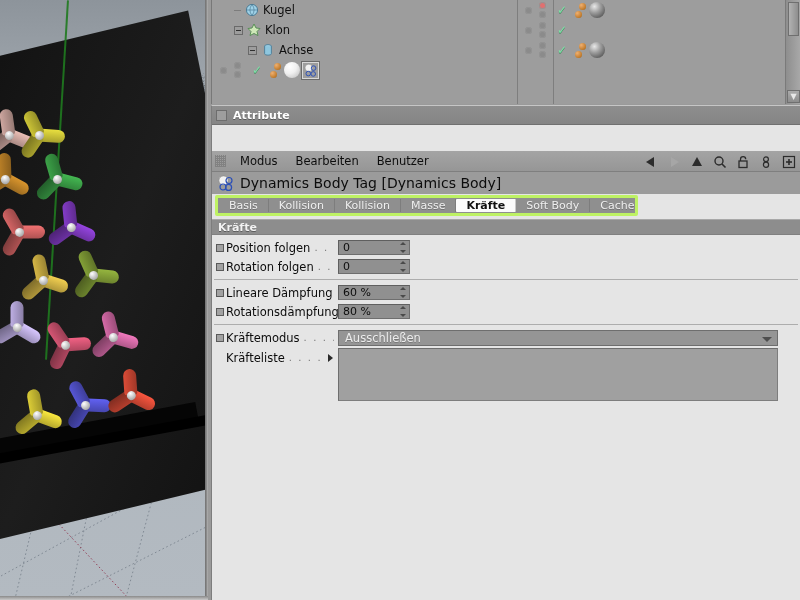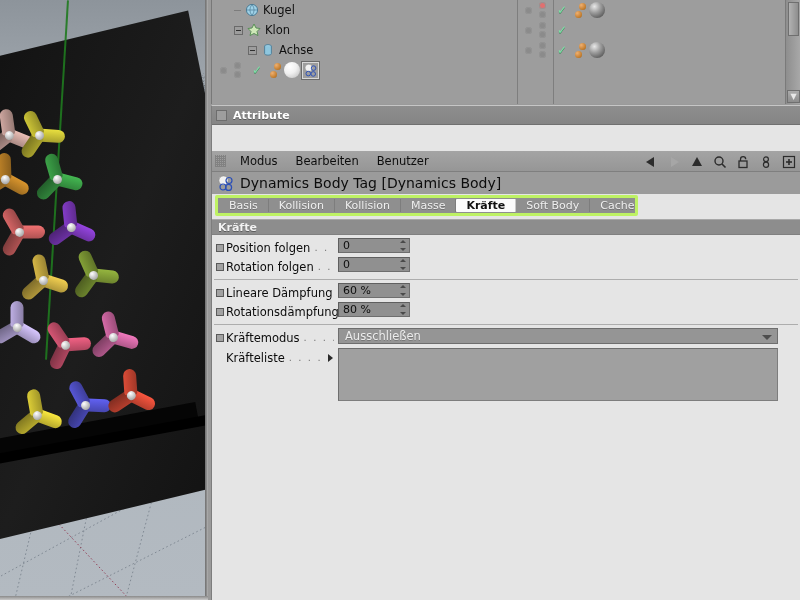--- a/index.html
+++ b/index.html
@@ -203,21 +203,21 @@
     border-radius:1px; border-right:1px solid #c9c9c9;
   }
 
   .sec-head {
     margin-top:3px; height:16px; background:#8d8d8d;
     display:flex; align-items:center; padding-left:6px;
     border-top:1px solid #a8a8a8; border-bottom:1px solid #808080;
   }
   .sec-head span { font-size:11px; font-weight:bold; color:#f2f2f2; text-shadow:0 1px 0 #5d5d5d; }
 
-  .row { height:19px; display:flex; padding-left:4px; }
+  .row { height:19px; display:flex; align-items:center; padding-left:4px; }
   .chk {
     width:8px; height:8px; border:1px solid #5a5a5a; background:#a2a2a2;
     margin-right:2px; flex:0 0 auto;
   }
   .lbl { font-size:11.5px; color:#0c0c0c; white-space:nowrap; }
   .dots { flex:1; margin:0 4px; color:#7a7a7a; font-size:10px; letter-spacing:1.6px;
           overflow:hidden; white-space:nowrap; text-align:left; }
   .labelbox { width:122px; display:flex; align-items:center; flex:0 0 auto; }
 
   .numfield {

